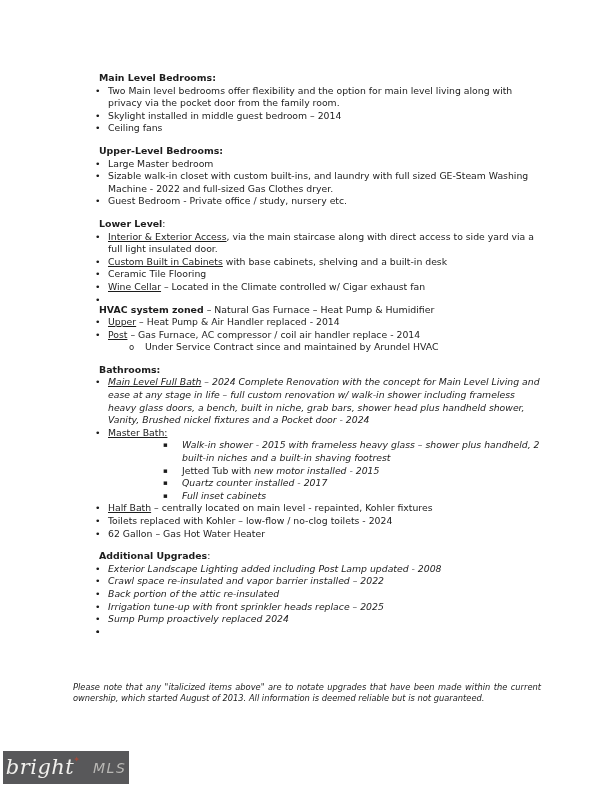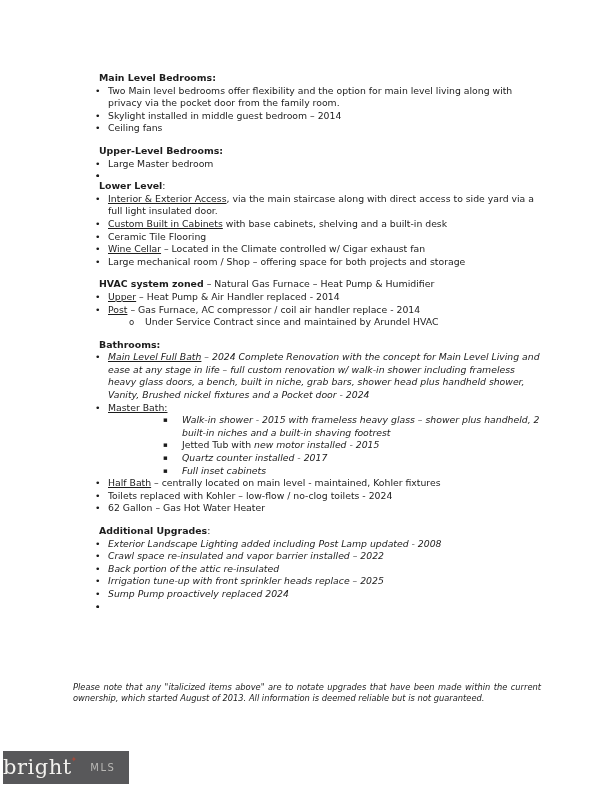--- a/index.html
+++ b/index.html
@@ -28,79 +28,79 @@
   .marker{position:absolute;top:0;line-height:12.6px;}
   li.disc > .marker{left:22px;}
   li.circle > .marker{left:56px;font-size:8.5px;}
   li.square > .marker{left:90px;font-size:7px;}
   .footnote{
     position:absolute;left:73px;top:682px;width:468px;margin:0;
     font-size:8.3px;line-height:10.8px;font-style:italic;text-align:justify;
   }
   .logo{
     position:absolute;left:3px;top:751px;width:126px;height:33px;
-    display:flex;align-items:center;
+    display:flex;align-items:center;justify-content:center;font-style:italic;
   }
   .logo .brand{
     font-family:"DejaVu Serif","Liberation Serif",serif;
     font-size:21px;line-height:1;letter-spacing:0.5px;
   }
   .logo .star{font-size:8px;position:relative;top:-8px;left:-1px;line-height:1;}
-  .logo .mls{font-size:10px;letter-spacing:1.5px;margin-left:12px;line-height:1;}
+  .logo .mls{font-size:14px;letter-spacing:1.5px;margin-left:12px;line-height:1;}
 </style>
 </head>
 <body style="background: rgb(255, 255, 255); color: rgb(28, 28, 28);">
 
 <div class="page">
 
   <div class="content" id="doc-content">
       <section>
         <h2><span class="seg b">Main Level Bedrooms:</span></h2>
         <ul>
           <li class="disc"><span class="marker">•</span><span class="seg">Two Main level bedrooms offer flexibility and the option for main level living along with privacy via the pocket door from the family room.</span></li>
           <li class="disc"><span class="marker">•</span><span class="seg">Skylight installed in middle guest bedroom – 2014</span></li>
           <li class="disc"><span class="marker">•</span><span class="seg">Ceiling fans</span></li>
         </ul>
       </section>
       <section>
         <h2><span class="seg b">Upper-Level Bedrooms:</span></h2>
         <ul>
           <li class="disc"><span class="marker">•</span><span class="seg">Large Master bedroom</span></li>
-          <li class="disc"><span class="marker">•</span></li>
-          <li class="disc"><span class="marker">•</span></li>
+          <li class="disc"><span class="marker">•</span><span class="seg">Sizable walk-in closet with custom built-ins, and laundry with full sized GE-Steam Washing Machine - 2022 and full-sized Gas Clothes dryer.</span></li>
+          <li class="disc"><span class="marker">•</span><span class="seg">Guest Bedroom - Private office / study, nursery etc.</span></li>
         </ul>
       </section>
       <section>
         <h2><span class="seg b">Lower Level</span><span class="seg">:</span></h2>
         <ul>
           <li class="disc"><span class="marker">•</span><span class="seg u">Interior &amp; Exterior Access</span><span class="seg">, via the main staircase along with direct access to side yard via a full light insulated door.</span></li>
           <li class="disc"><span class="marker">•</span><span class="seg u">Custom Built in Cabinets</span><span class="seg"> with base cabinets, shelving and a built-in desk</span></li>
           <li class="disc"><span class="marker">•</span><span class="seg">Ceramic Tile Flooring</span></li>
           <li class="disc"><span class="marker">•</span><span class="seg u">Wine Cellar</span><span class="seg"> – Located in the Climate controlled w/ Cigar exhaust fan</span></li>
-          <li class="disc"><span class="marker">•</span><span class="seg">Large mechanical room / Shop – offering space for both projects and storage</span></li>
+          <li class="disc"><span class="marker">•</span></li>
         </ul>
       </section>
       <section>
         <h2><span class="seg b">HVAC system zoned</span><span class="seg"> – Natural Gas Furnace – Heat Pump &amp; Humidifier</span></h2>
         <ul>
           <li class="disc"><span class="marker">•</span><span class="seg u">Upper</span><span class="seg"> – Heat Pump &amp; Air Handler replaced - 2014</span></li>
           <li class="disc"><span class="marker">•</span><span class="seg u">Post</span><span class="seg"> – Gas Furnace, AC compressor / coil air handler replace - 2014</span></li>
           <li class="circle"><span class="marker">o</span><span class="seg">Under Service Contract since and maintained by Arundel HVAC</span></li>
         </ul>
       </section>
       <section>
         <h2><span class="seg b">Bathrooms:</span></h2>
         <ul>
           <li class="disc"><span class="marker">•</span><span class="seg i u">Main Level Full Bath</span><span class="seg i"> – 2024 Complete Renovation with the concept for Main Level Living and ease at any stage in life – full custom renovation w/ walk-in shower including frameless heavy glass doors, a bench, built in niche, grab bars, shower head plus handheld shower, Vanity, Brushed nickel fixtures and a Pocket door - 2024</span></li>
           <li class="disc"><span class="marker">•</span><span class="seg u">Master Bath:</span></li>
           <li class="square"><span class="marker">▪</span><span class="seg i">Walk-in shower - 2015 with frameless heavy glass – shower plus handheld, 2 built-in niches and a built-in shaving footrest</span></li>
           <li class="square"><span class="marker">▪</span><span class="seg">Jetted Tub with </span><span class="seg i">new motor installed - 2015</span></li>
           <li class="square"><span class="marker">▪</span><span class="seg i">Quartz counter installed - 2017</span></li>
           <li class="square"><span class="marker">▪</span><span class="seg i">Full inset cabinets</span></li>
-          <li class="disc"><span class="marker">•</span><span class="seg u">Half Bath</span><span class="seg"> – centrally located on main level - maintained, Kohler fixtures</span></li>
+          <li class="disc"><span class="marker">•</span><span class="seg u">Half Bath</span><span class="seg"> – centrally located on main level - repainted, Kohler fixtures</span></li>
           <li class="disc"><span class="marker">•</span><span class="seg">Toilets replaced with Kohler – low-flow / no-clog toilets - 2024</span></li>
           <li class="disc"><span class="marker">•</span><span class="seg">62 Gallon – Gas Hot Water Heater</span></li>
         </ul>
       </section>
       <section>
         <h2><span class="seg b">Additional Upgrades</span><span class="seg">:</span></h2>
         <ul>
           <li class="disc"><span class="marker">•</span><span class="seg i">Exterior Landscape Lighting added including Post Lamp updated - 2008</span></li>
           <li class="disc"><span class="marker">•</span><span class="seg i">Crawl space re-insulated and vapor barrier installed – 2022</span></li>
           <li class="disc"><span class="marker">•</span><span class="seg i">Back portion of the attic re-insulated</span></li>

